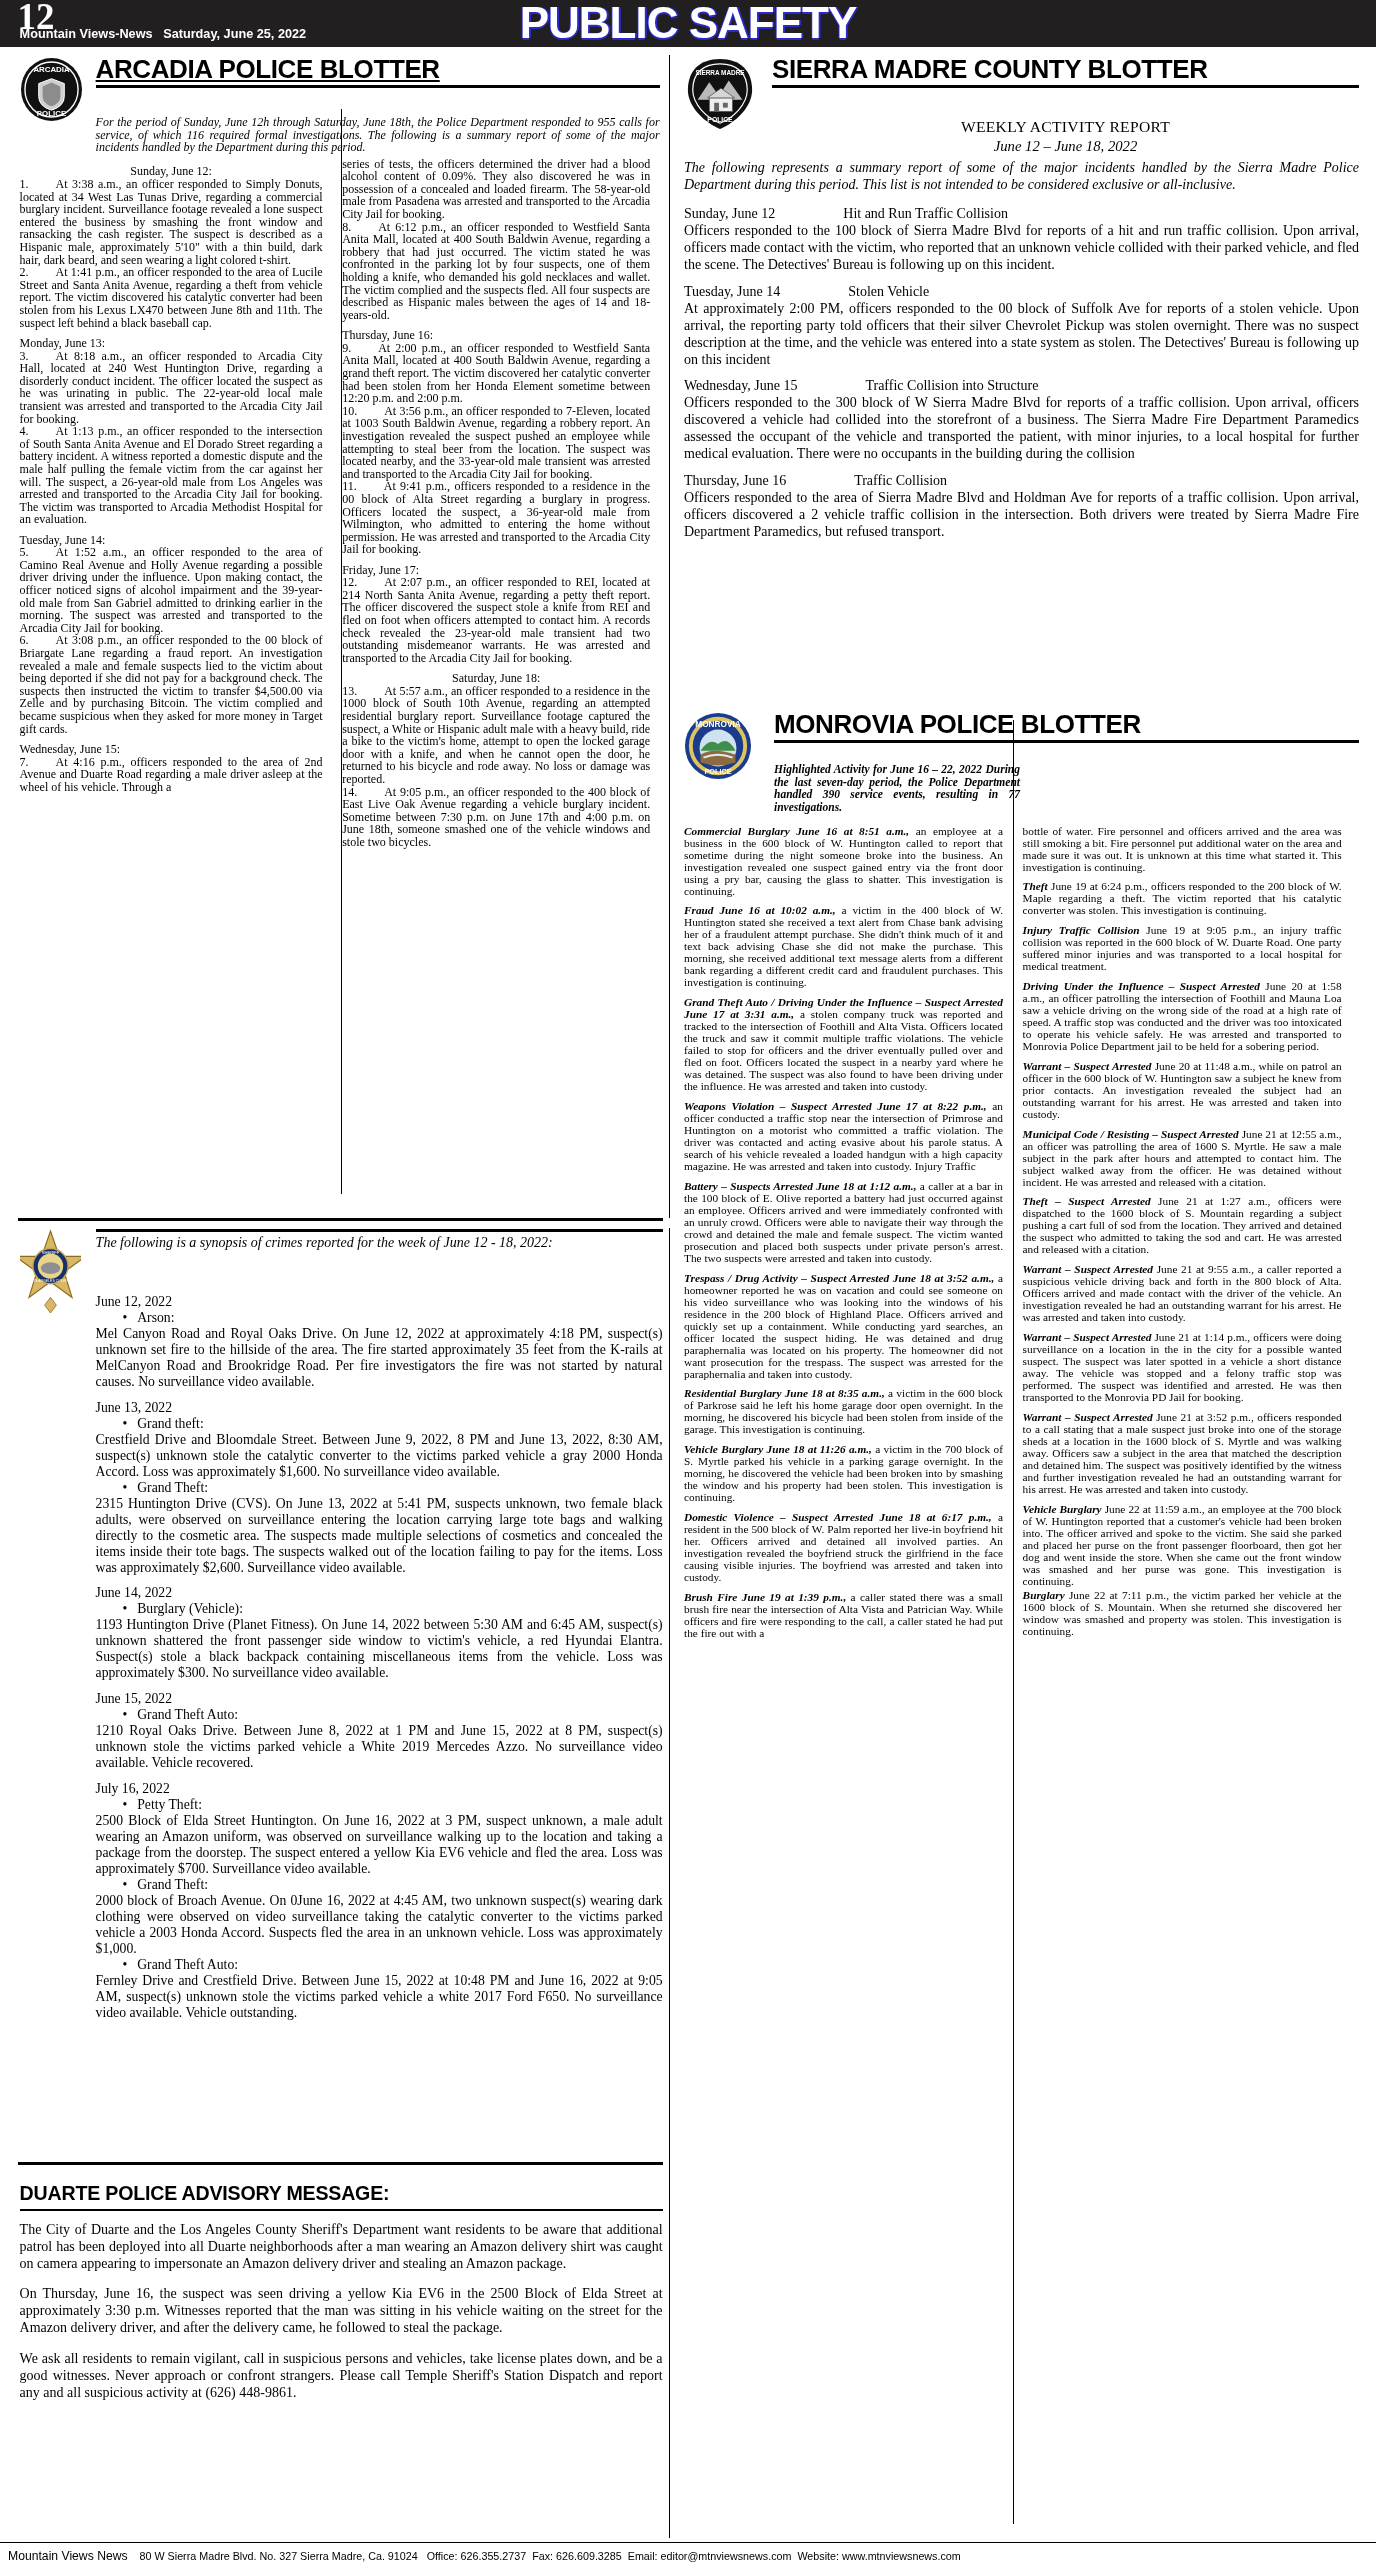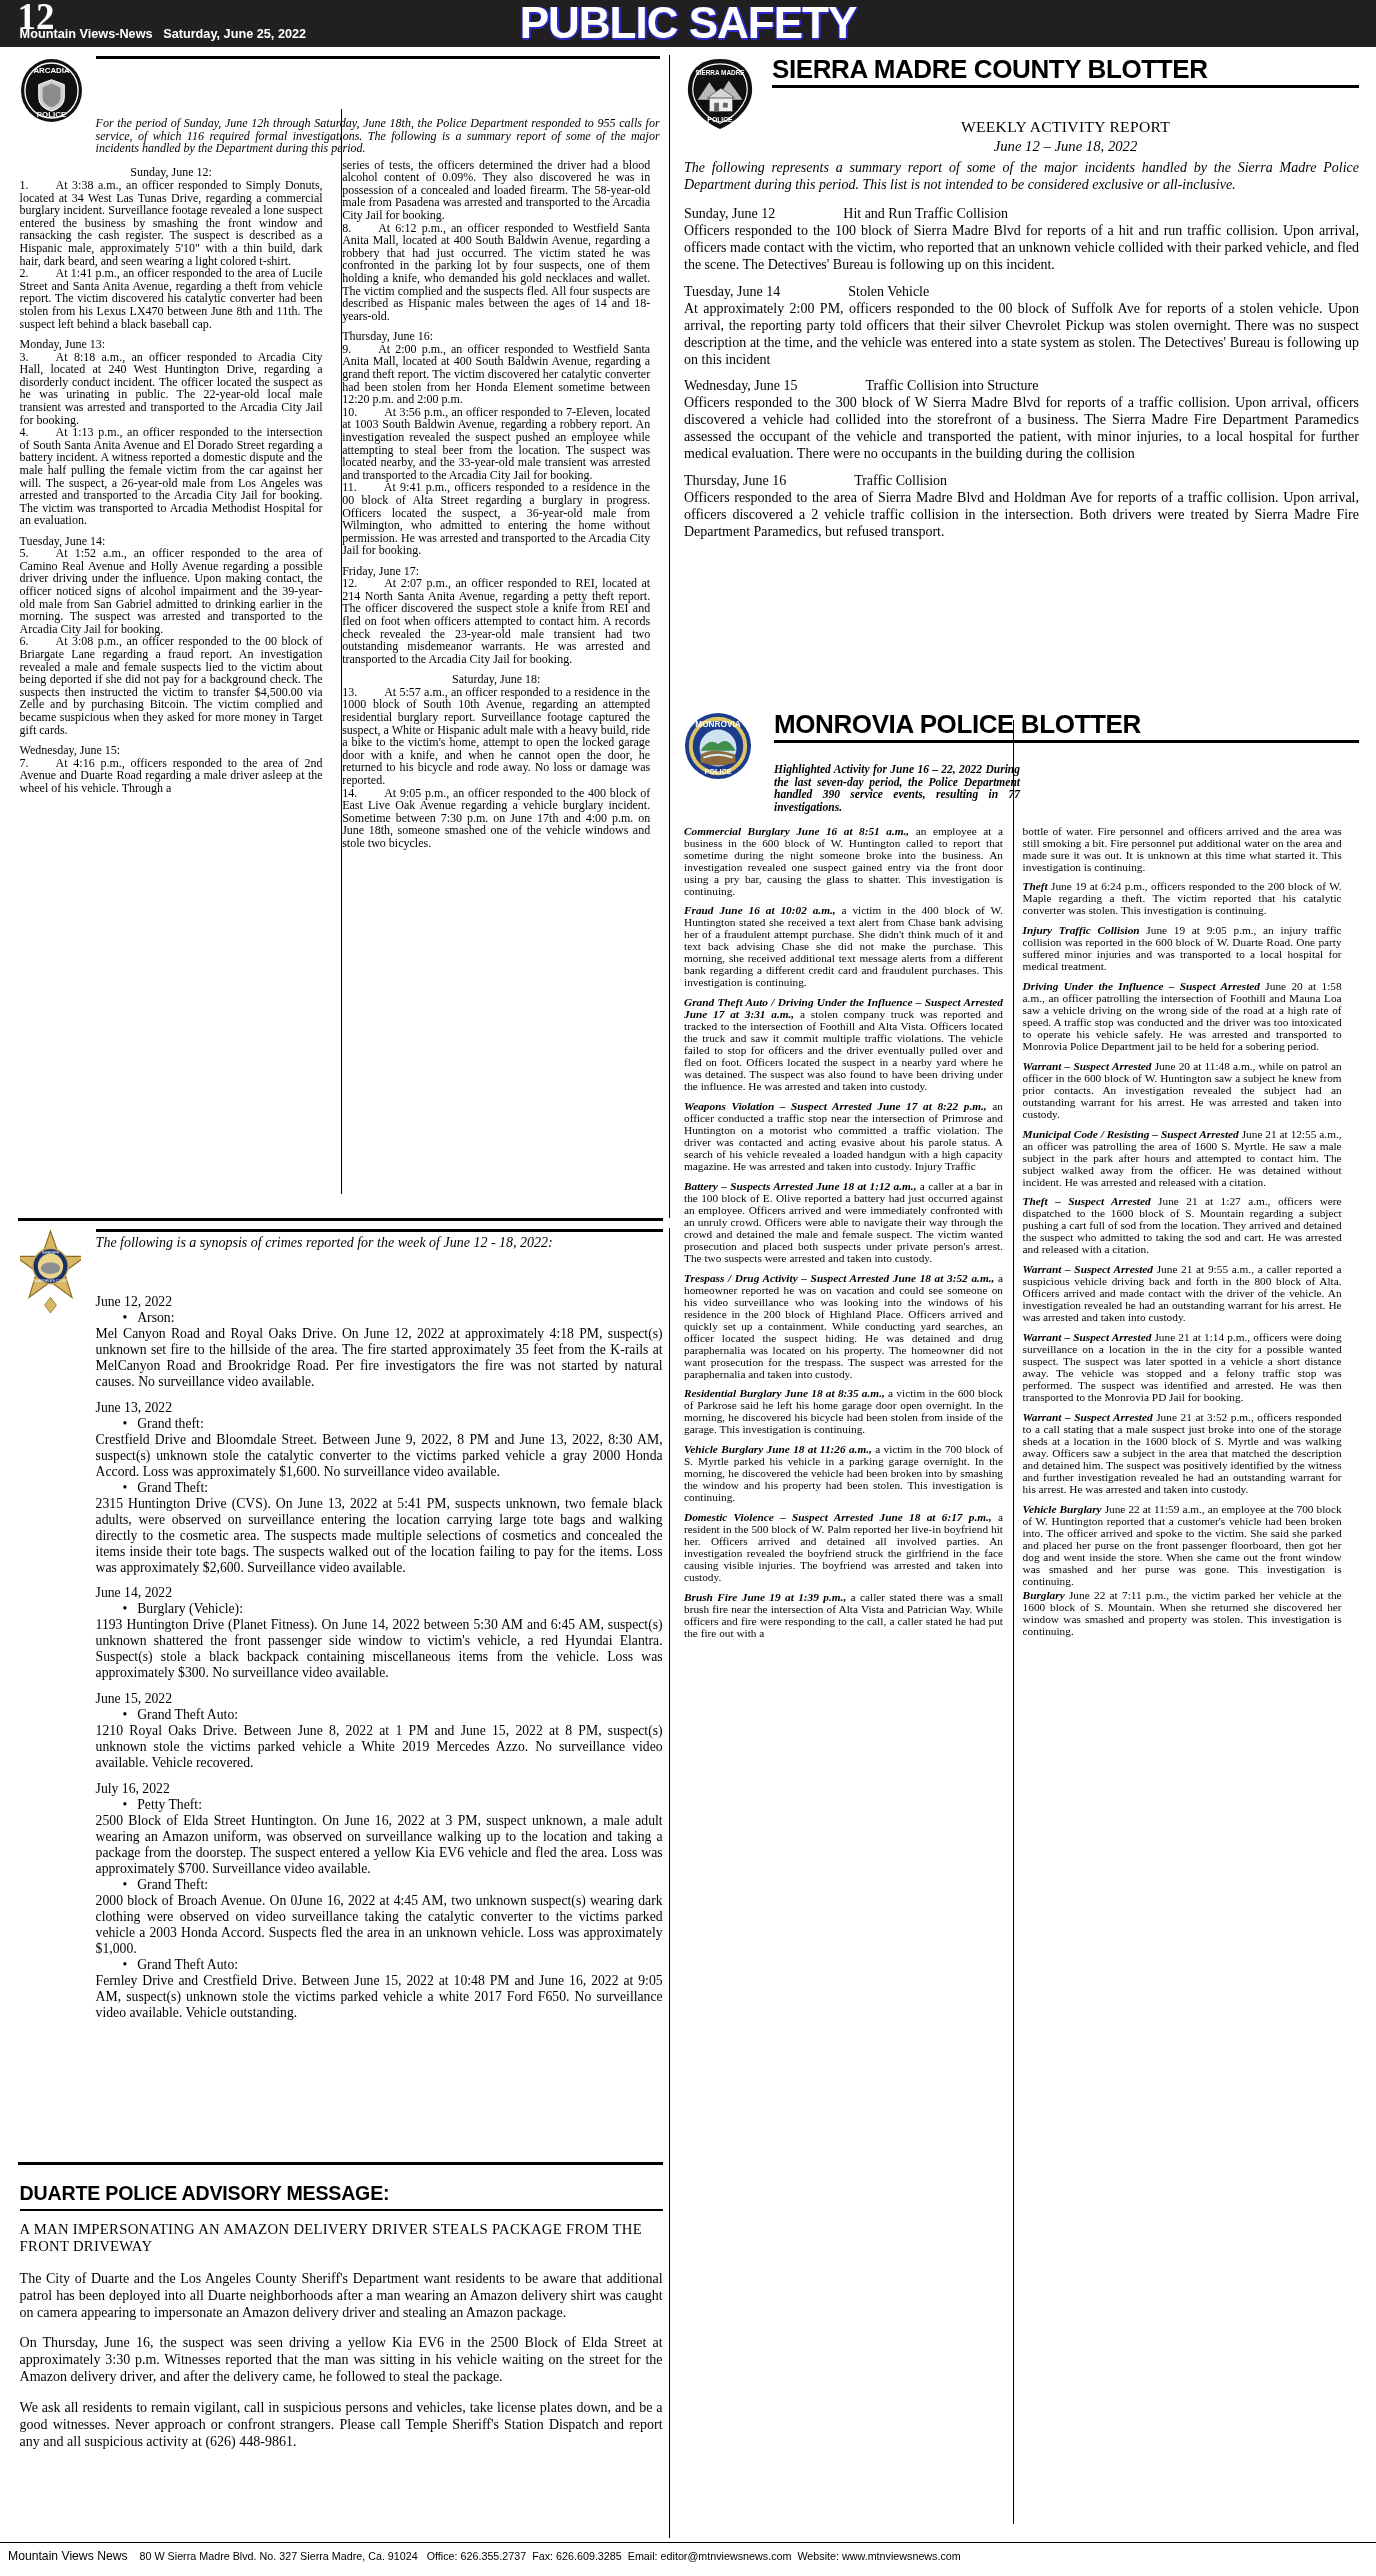--- a/index.html
+++ b/index.html
@@ -74,20 +74,21 @@
         <svg width="63" height="65" viewBox="0 0 64 66">
           <ellipse cx="32" cy="33" rx="31" ry="32" fill="#111"></ellipse>
           <ellipse cx="32" cy="33" rx="27" ry="28" fill="none" stroke="#fff" stroke-width="1.4"></ellipse>
           <text x="32" y="15" font-size="8" font-family="Liberation Sans, sans-serif" font-weight="bold" fill="#fff" text-anchor="middle">ARCADIA</text>
           <text x="32" y="60" font-size="8" font-family="Liberation Sans, sans-serif" font-weight="bold" fill="#fff" text-anchor="middle">POLICE</text>
           <path d="M32 22 L45 27 L45 40 Q45 50 32 54 Q19 50 19 40 L19 27 Z" fill="#cfcfcf" stroke="#fff" stroke-width="1"></path>
           <path d="M32 26 L41 30 L41 40 Q41 47 32 50 Q23 47 23 40 L23 30 Z" fill="#8c8c8c"></path>
         </svg>
       </div>
       <div style="margin-left:76px;">
+        <div class="btitle">ARCADIA POLICE  BLOTTER</div>
         <div class="brule"></div>
       </div>
     </div>
 
     <div style="margin-left:76px;margin-top:2px;width:564px;">
       <div class="bodytxt ital" style="text-align:justify;">For the period of Sunday, June 12h through Saturday, June 18th, the Police Department responded to 955 calls for service, of which 116 required formal investigations. The following is a summary report of some of the major incidents handled by the Department during this period.</div>
     </div>
 
     <div style="display:flex;gap:19.6px;margin-top:3.9px;">
       <div style="width:303px;" id="arc-c1">
@@ -162,21 +163,20 @@
         <div>2000 block of Broach Avenue.  On 0June 16, 2022 at 4:45 AM, two unknown suspect(s) wearing dark clothing were observed on video surveillance taking the catalytic converter to the victims parked vehicle a 2003 Honda Accord. Suspects fled the area in an unknown vehicle. Loss was approximately $1,000.</div>
         <div class="bullet">Grand Theft Auto:</div>
         <div>Fernley Drive and Crestfield Drive. Between June 15, 2022 at 10:48 PM and June 16, 2022 at 9:05 AM, suspect(s) unknown stole the victims parked vehicle a white 2017 Ford F650. No surveillance video available. Vehicle outstanding.</div>
       </div>
   </div>
 
   <div class="hrule" style="left:17.6px;top:2162px;width:645px;height:2.9px;"></div>
   <div class="colwrap" style="left:19.6px;top:2182px;width:643px;">
     <div class="advhead">DUARTE POLICE ADVISORY MESSAGE:</div>
     <div class="hrule" style="position:relative;left:0;top:3.9px;width:643px;height:2px;"></div>
-    <div class="advsub" style="margin-top:13.7px;letter-spacing:0.3px;">A MAN IMPERSONATING AN AMAZON DELIVERY DRIVER STEALS PACKAGE FROM THE FRONT DRIVEWAY</div>
     <div class="advbody" style="margin-top:13.7px;" id="adv-body">
         <p style="margin: 0px 0px 13.7px;">The City of Duarte and the Los Angeles County Sheriff's Department want residents to be aware that additional patrol has been deployed into all Duarte neighborhoods after a man wearing an Amazon delivery shirt was caught on camera appearing to impersonate an Amazon delivery driver and stealing an Amazon package.</p>
         <p style="margin: 0px 0px 13.7px;">On Thursday, June 16, the suspect was seen driving a yellow Kia EV6 in the 2500 Block of  Elda Street at approximately 3:30 p.m. Witnesses reported that the man was sitting in his vehicle waiting on the street for the Amazon delivery driver, and after the delivery came, he followed to steal the package.</p>
         <p style="margin: 0px 0px 13.7px;">We ask all residents to remain vigilant, call in suspicious persons and vehicles, take license plates down, and be a good witnesses. Never approach or confront strangers. Please call Temple Sheriff's Station Dispatch and report any and all suspicious activity at (626) 448-9861.</p>
       </div>
   </div>
 
   <div class="colwrap" style="left:684px;top:55px;width:675px;">
     <div class="bhead" style="height:63px;">
       <div class="badge badge-sm" style="border-radius:0;">

